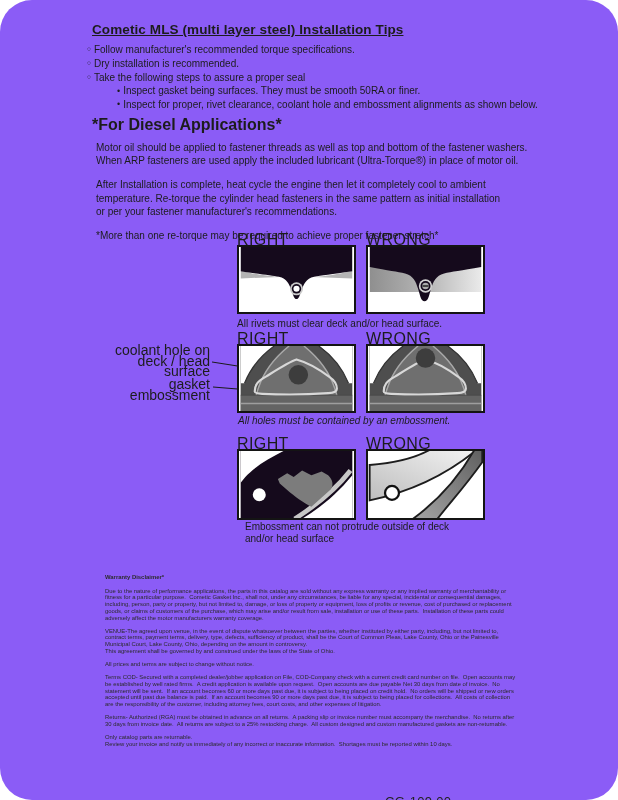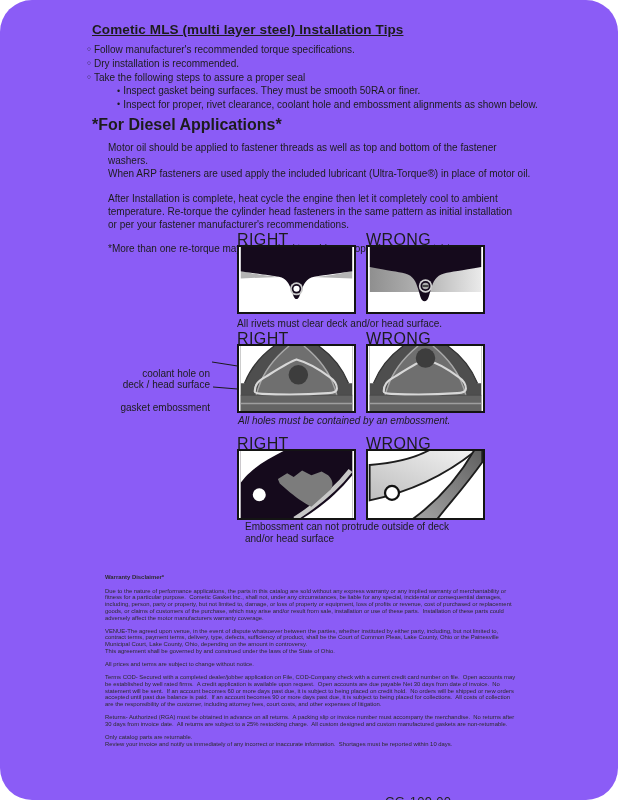--- a/index.html
+++ b/index.html
@@ -7,26 +7,26 @@
          font-family:"Liberation Sans","DejaVu Sans",sans-serif;color:var(--ink,#1c1c1c);border-radius:32px;}
   .abs{position:absolute;}
   .title{left:92px;top:22px;font-size:13.5px;font-weight:bold;text-decoration:underline;letter-spacing:.1px;}
   .tips{left:87px;top:42px;font-size:10px;line-height:13px;}
   .tiprow{white-space:nowrap;}
   .dot{display:inline-block;font-size:6.5px;vertical-align:2px;margin-right:3px;}
   .sub{margin-left:30px;}
   .bullet{display:inline-block;font-size:9px;margin-right:3px;vertical-align:0.5px;}
   .diesel{left:92px;top:116px;width:444px;}
   .diesel .h{font-size:16px;font-weight:bold;margin:0 0 7px 0;}
-  .diesel p{font-size:10px;line-height:13.2px;margin:0 0 11px 16px;white-space:pre-wrap;}
+  .diesel p{font-size:10px;line-height:13.2px;margin:0 0 11px 4px;white-space:pre-wrap;}
   .dg-label{width:120px;text-align:left;font-size:16px;font-weight:500;letter-spacing:.4px;}
   .panel{width:115px;height:65px;border:2.5px solid var(--panel_border,#141414);display:block;background:#fff;}
   .panel3{height:67px;}
   .caption{font-size:10px;line-height:11.5px;white-space:pre-wrap;}
-  .anno{width:95px;text-align:right;font-size:10px;line-height:10.5px;white-space:pre-wrap;margin-top:24px;}
+  .anno{width:95px;text-align:right;font-size:14px;line-height:10.5px;white-space:pre-wrap;}
   .legal{left:105px;top:574px;width:412px;font-size:5.9px;line-height:6.7px;color:#2b2b2b;}
   .legal .lh{font-weight:bold;margin:0 0 7px 0;}
   .legal p{margin:0 0 6.5px 0;white-space:pre-wrap;}
   .footer{left:385px;top:794px;font-size:13px;letter-spacing:.3px;color:#222;}
   svg{display:block;}
 </style>
 </head>
 <body>
 
 <div class="stage">

